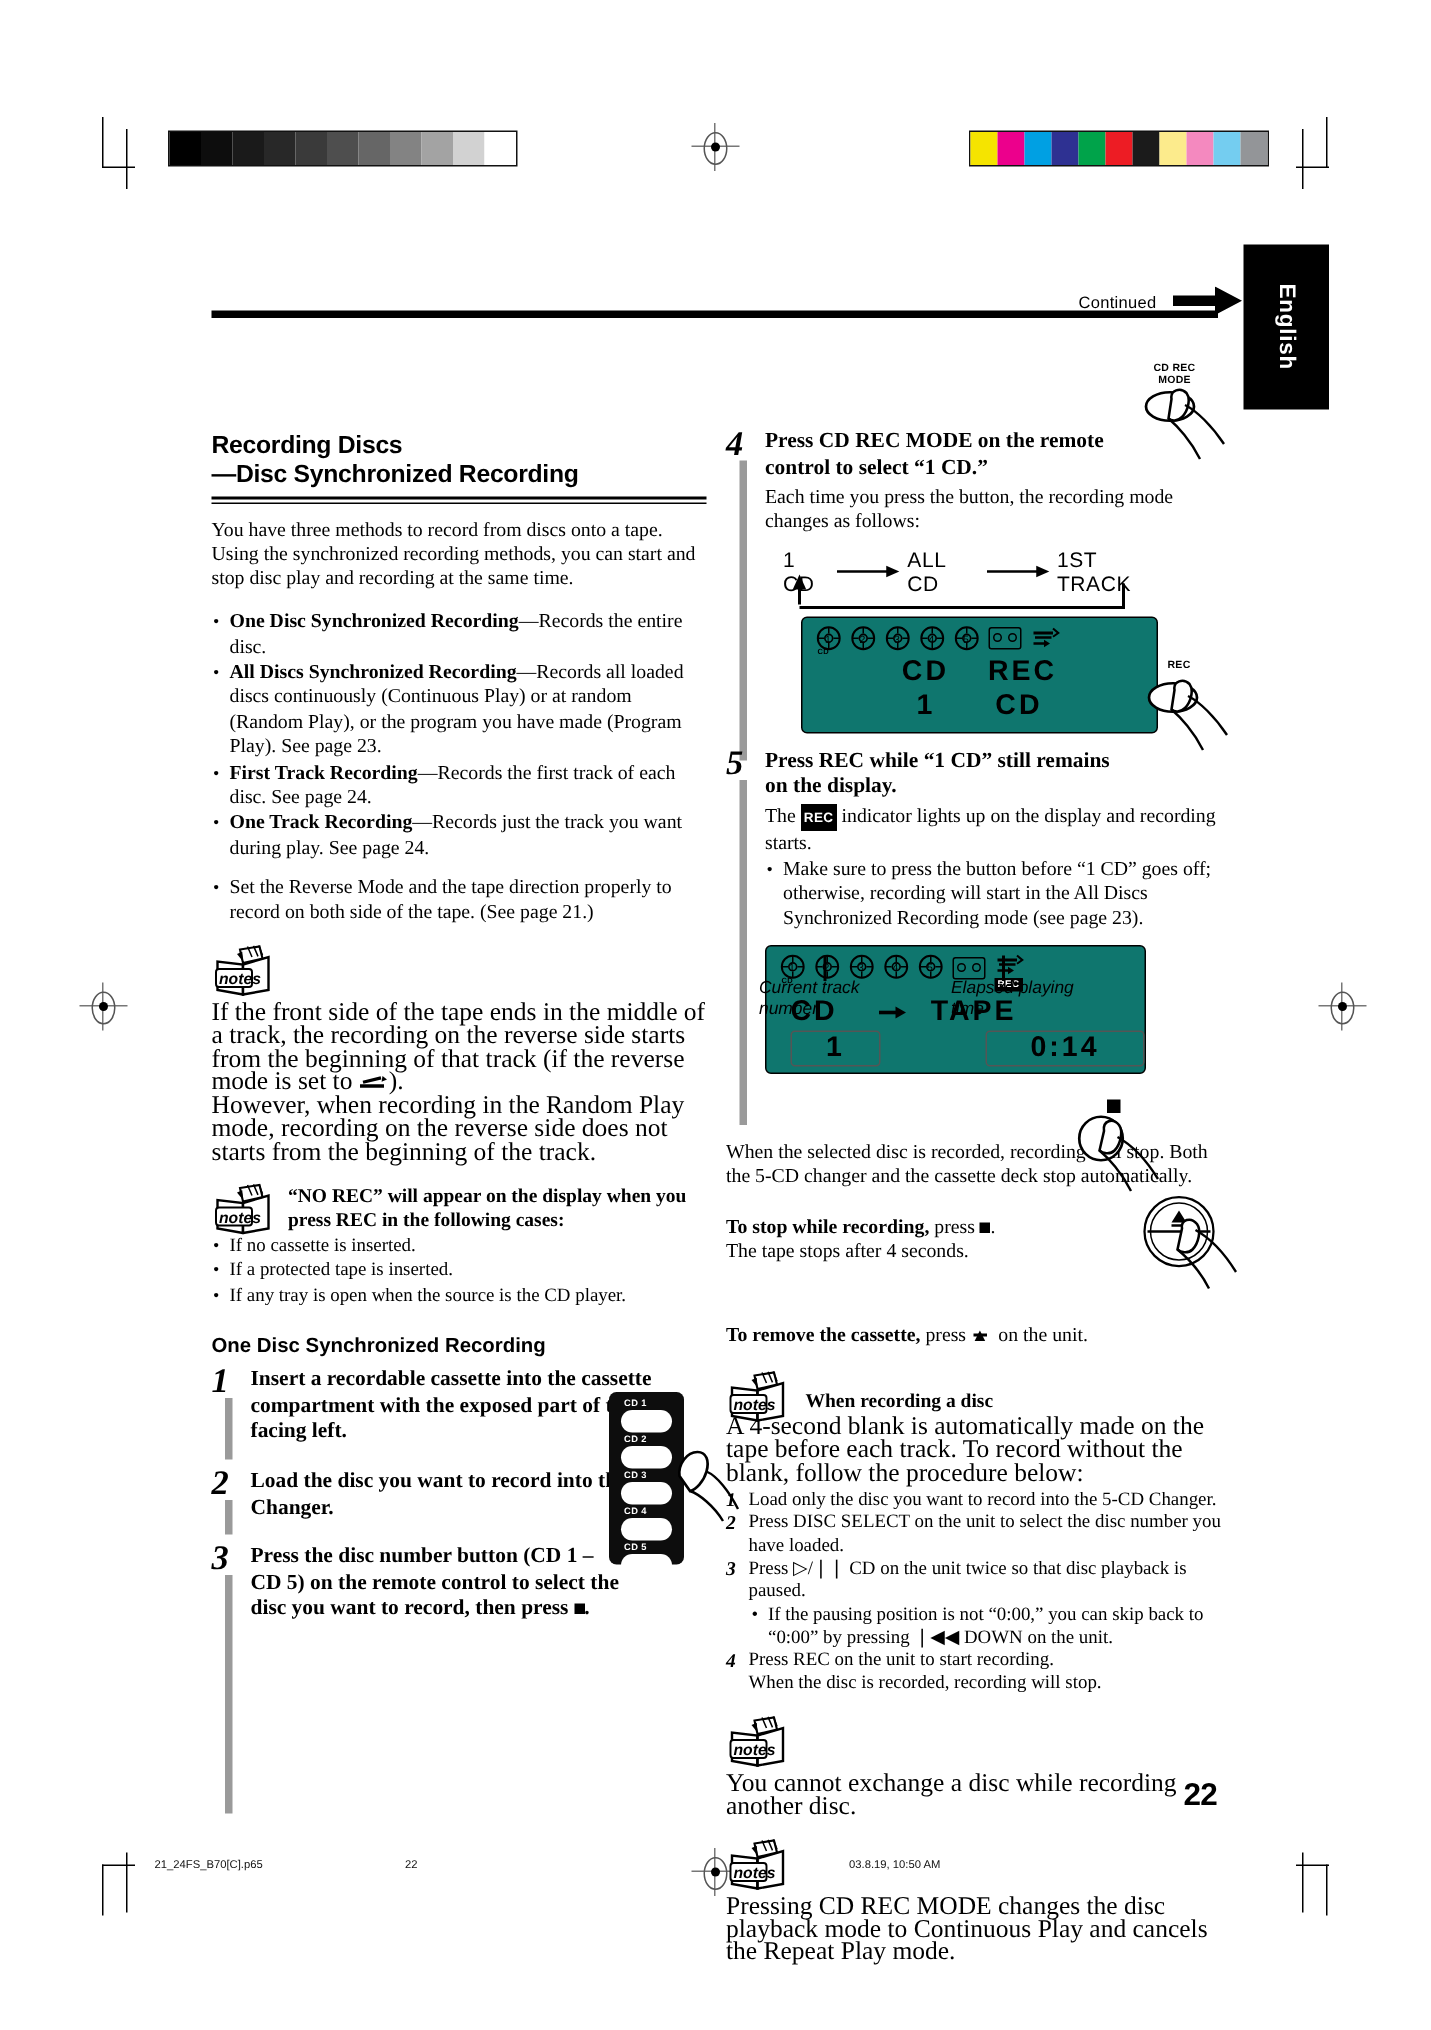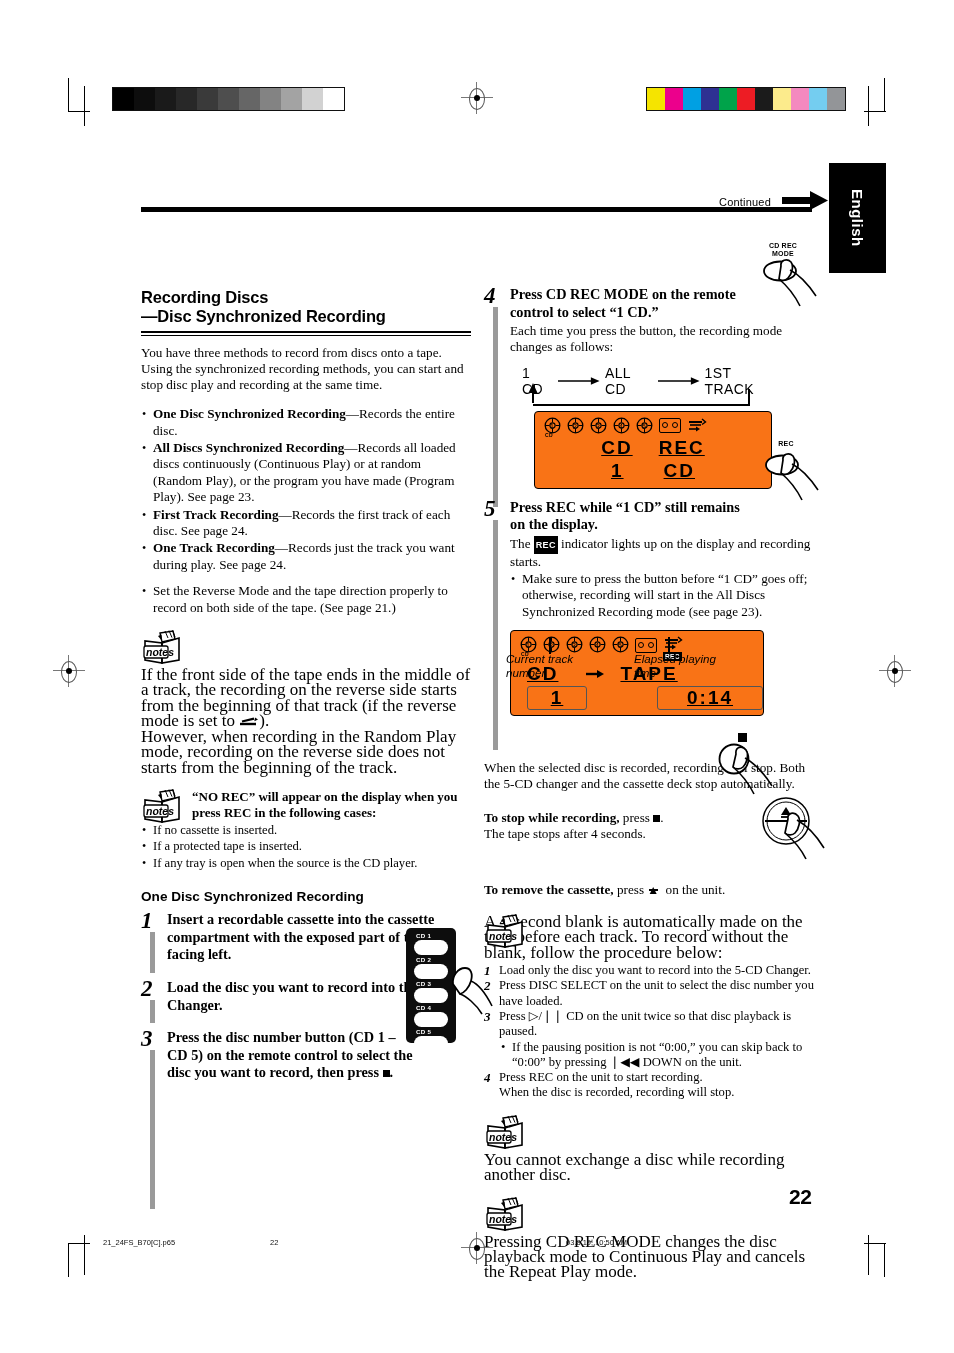--- a/index.html
+++ b/index.html
@@ -59,21 +59,21 @@
   .step ul.b li{font-size:13.2px;line-height:16.2px;}
 
   
   ol.mini{list-style:none;margin:3px 0 0 0;padding:0;}
   ol.mini>li{position:relative;padding-left:15px;font-size:12.6px;line-height:15.3px;}
   ol.mini>li .n{position:absolute;left:0;top:0;font-weight:bold;font-style:italic;font-size:13px;}
   ol.mini .sb{position:relative;padding-left:13px;}
   ol.mini .sb:before{content:"\2022";position:absolute;left:2px;}
 
   
-  .lcd{position:relative;border:1.7px solid #000;border-radius:4px;background:#f97316;text-decoration:underline;}
+  .lcd{position:relative;border:1.7px solid #000;border-radius:4px;background:#0f766e;}
   .lcd-icons{display:flex;align-items:flex-end;gap:6px;padding:5px 0 0 9px;}
   .disc{position:relative;width:17px;height:17px;}
   .disc svg{display:block;}
   .cdlbl{position:absolute;left:1px;top:15px;font-family:"Liberation Sans",sans-serif;font-size:5px;font-weight:bold;letter-spacing:.3px;}
   .tapeico{width:20px;height:13px;border:1.5px solid #000;border-radius:2px;position:relative;margin-bottom:1px;}
   .tapeico:before,.tapeico:after{content:"";position:absolute;top:3px;width:4px;height:4px;border:1.2px solid #000;border-radius:50%;}
   .tapeico:before{left:2px;} .tapeico:after{right:2px;}
   .revico{width:20px;height:16px;position:relative;}
   .recbadge{font-family:"Liberation Sans",sans-serif;font-size:6.5px;font-weight:bold;color:#fff;background:#000;
             padding:1px 2px;letter-spacing:.3px;display:inline-block;}
@@ -475,20 +475,21 @@
       <svg class="notes-ico" viewBox="0 0 44 34" style="position:absolute;left:0;top:0;">
         <path d="M4 11 L4 30 L21 33 L21 13 Z" fill="#fff" stroke="#000" stroke-width="1.6"></path>
         <path d="M21 13 L21 33 L38 30 L38 8 Z" fill="#fff" stroke="#000" stroke-width="1.6"></path>
         <path d="M21 33 L21 13" stroke="#000" stroke-width="1.4"></path>
         <path d="M19 3 L32 1 L34 9 L21 12 Z" fill="#fff" stroke="#000" stroke-width="1.4"></path>
         <path d="M24 1 L27 8 M28 0.6 L31 7.6 M31.5 0.3 L34 6.8" stroke="#000" stroke-width="1"></path>
         <path d="M21 11 L17 6 L20.5 4.5 Z" fill="#000"></path>
         <rect x="3" y="16" width="24" height="12" rx="2" fill="#fff" stroke="#000" stroke-width="1.3"></rect>
         <text x="5" y="26" font-family="Liberation Sans, sans-serif" font-size="10.5" font-weight="bold" font-style="italic" fill="#000">notes</text>
       </svg>
+      <p class="notes-head" style="margin-left:53px;padding-top:12px;">When recording a disc</p>
       <p class="notes-body" style="margin-top:1px;">A 4-second blank is automatically made on the tape before each track. To record without the blank, follow the procedure below:</p>
 
       <ol class="mini">
         <li>
           <span class="n">1</span>
           <span>Load only the disc you want to record into the 5-CD Changer.</span>
         </li>
         <li>
           <span class="n">2</span>
           <span>Press DISC SELECT on the unit to select the disc number you have loaded.</span>

